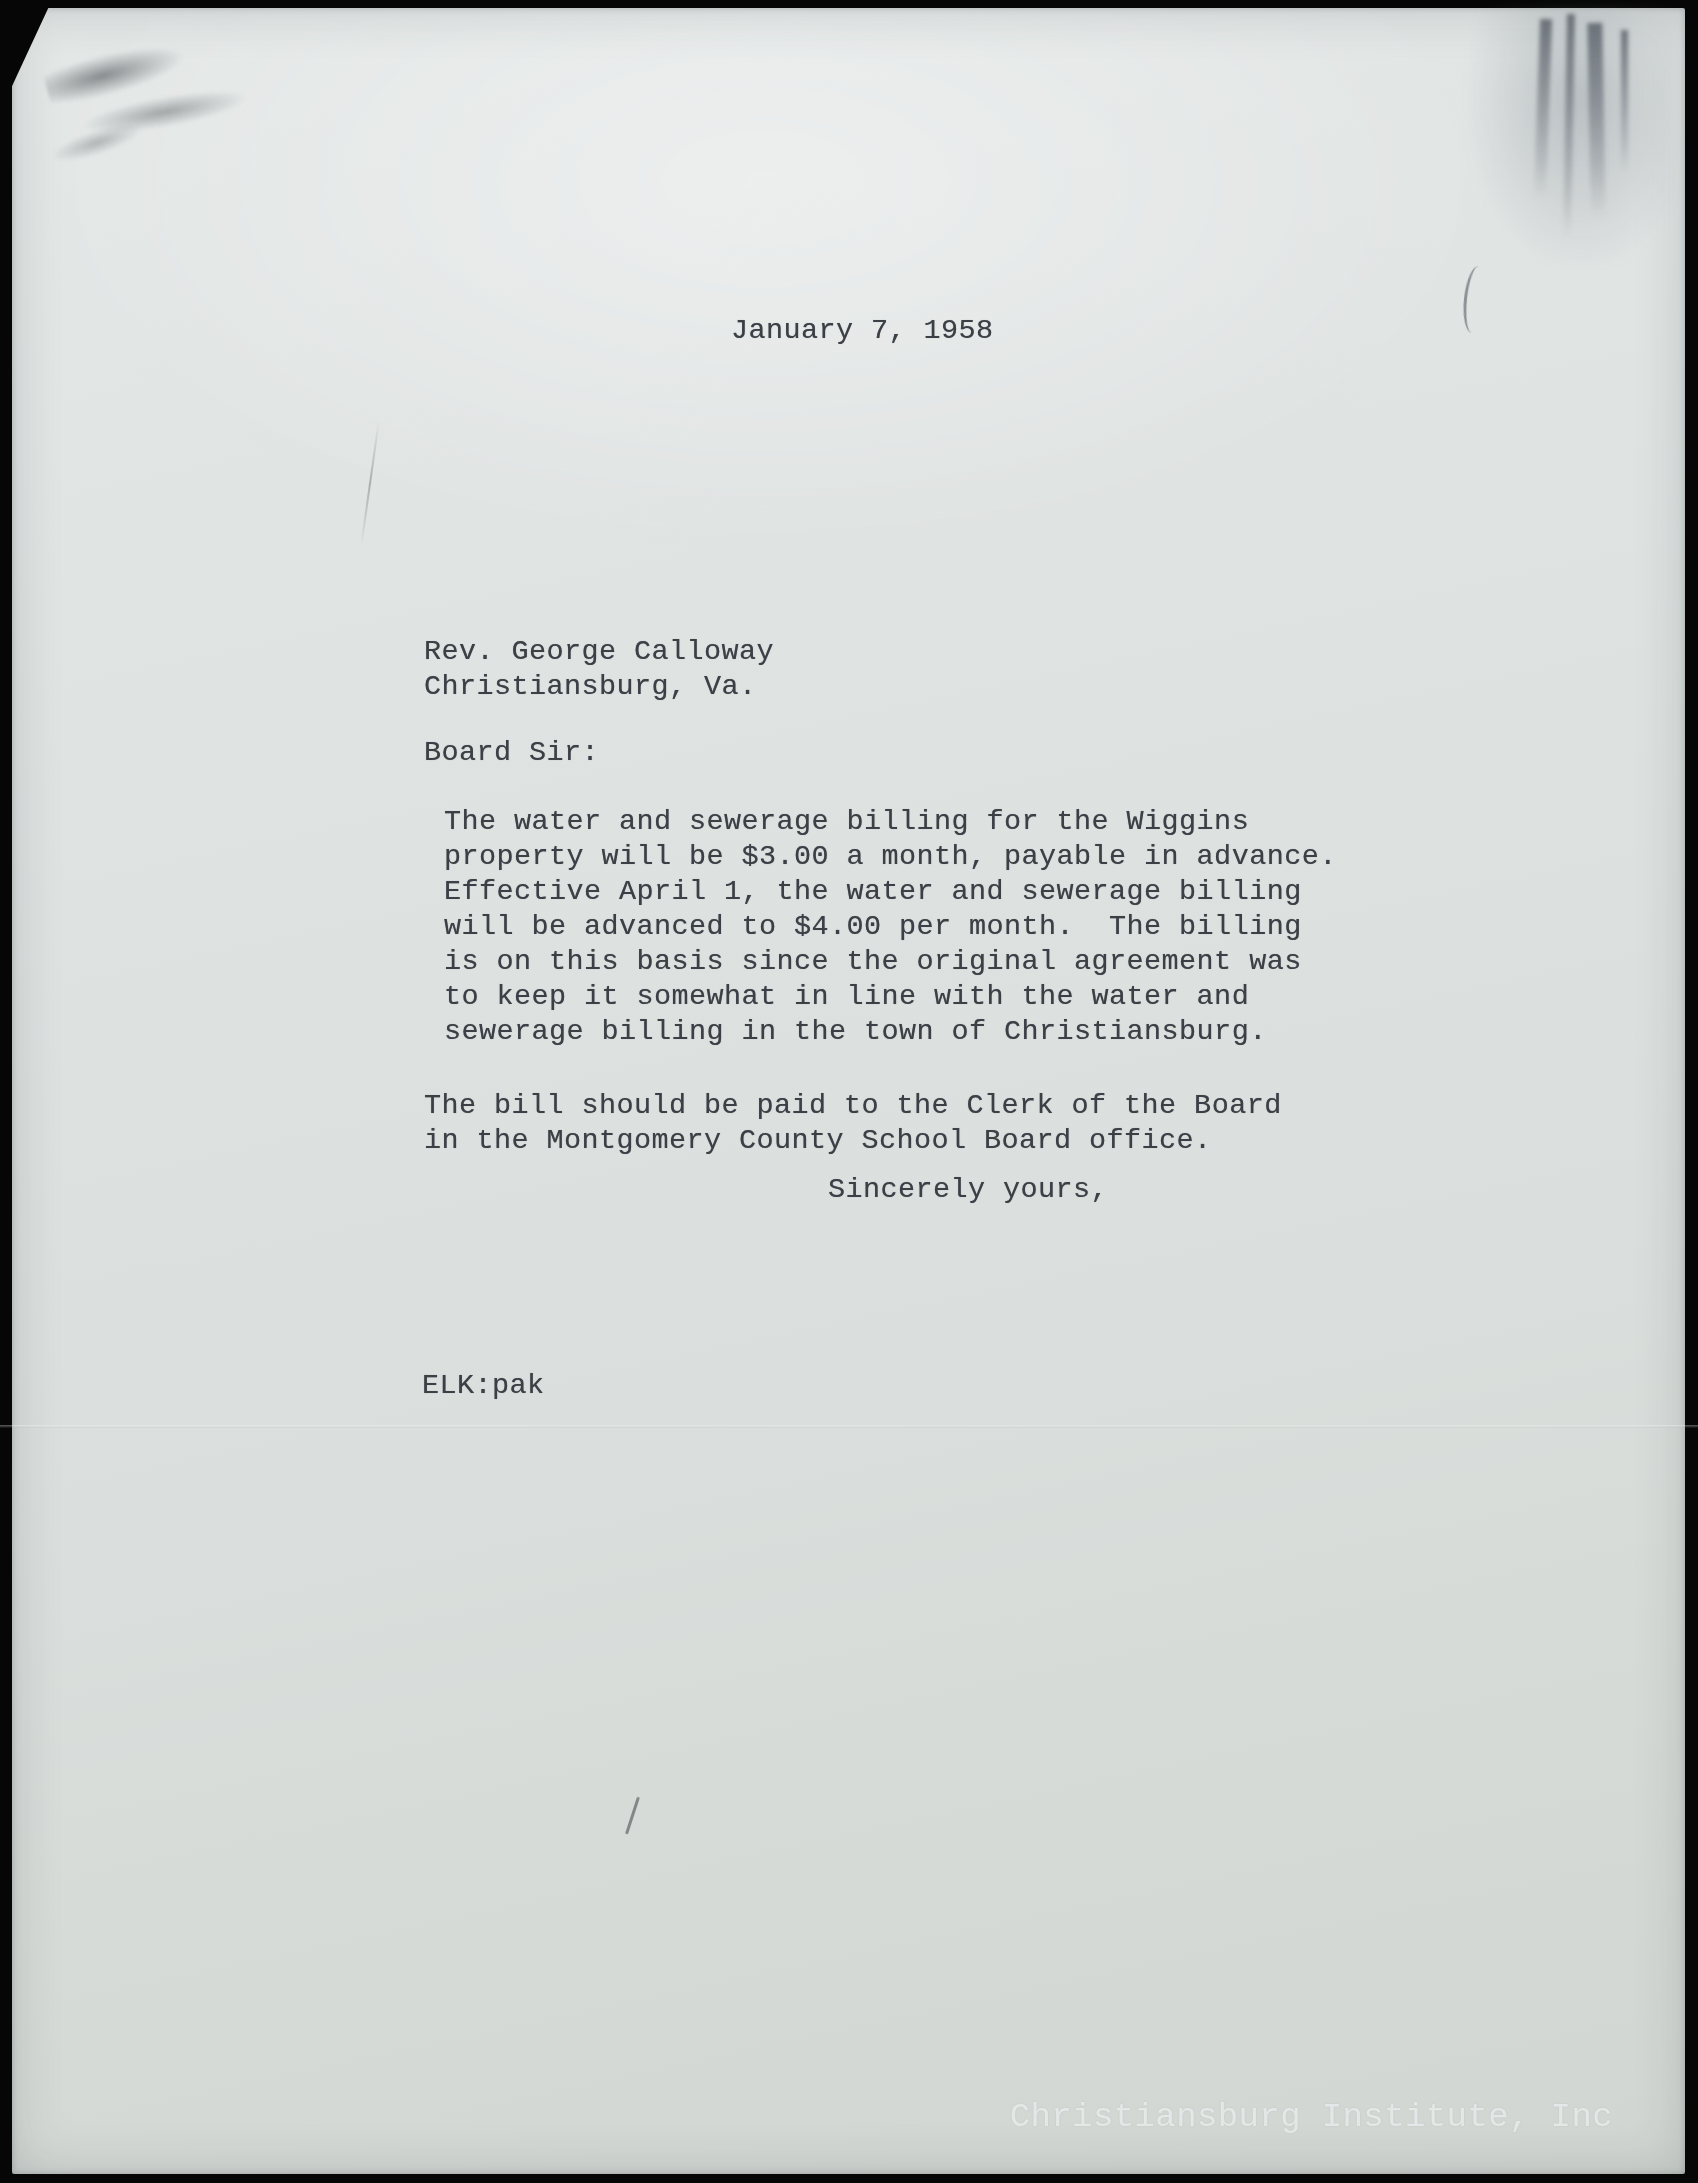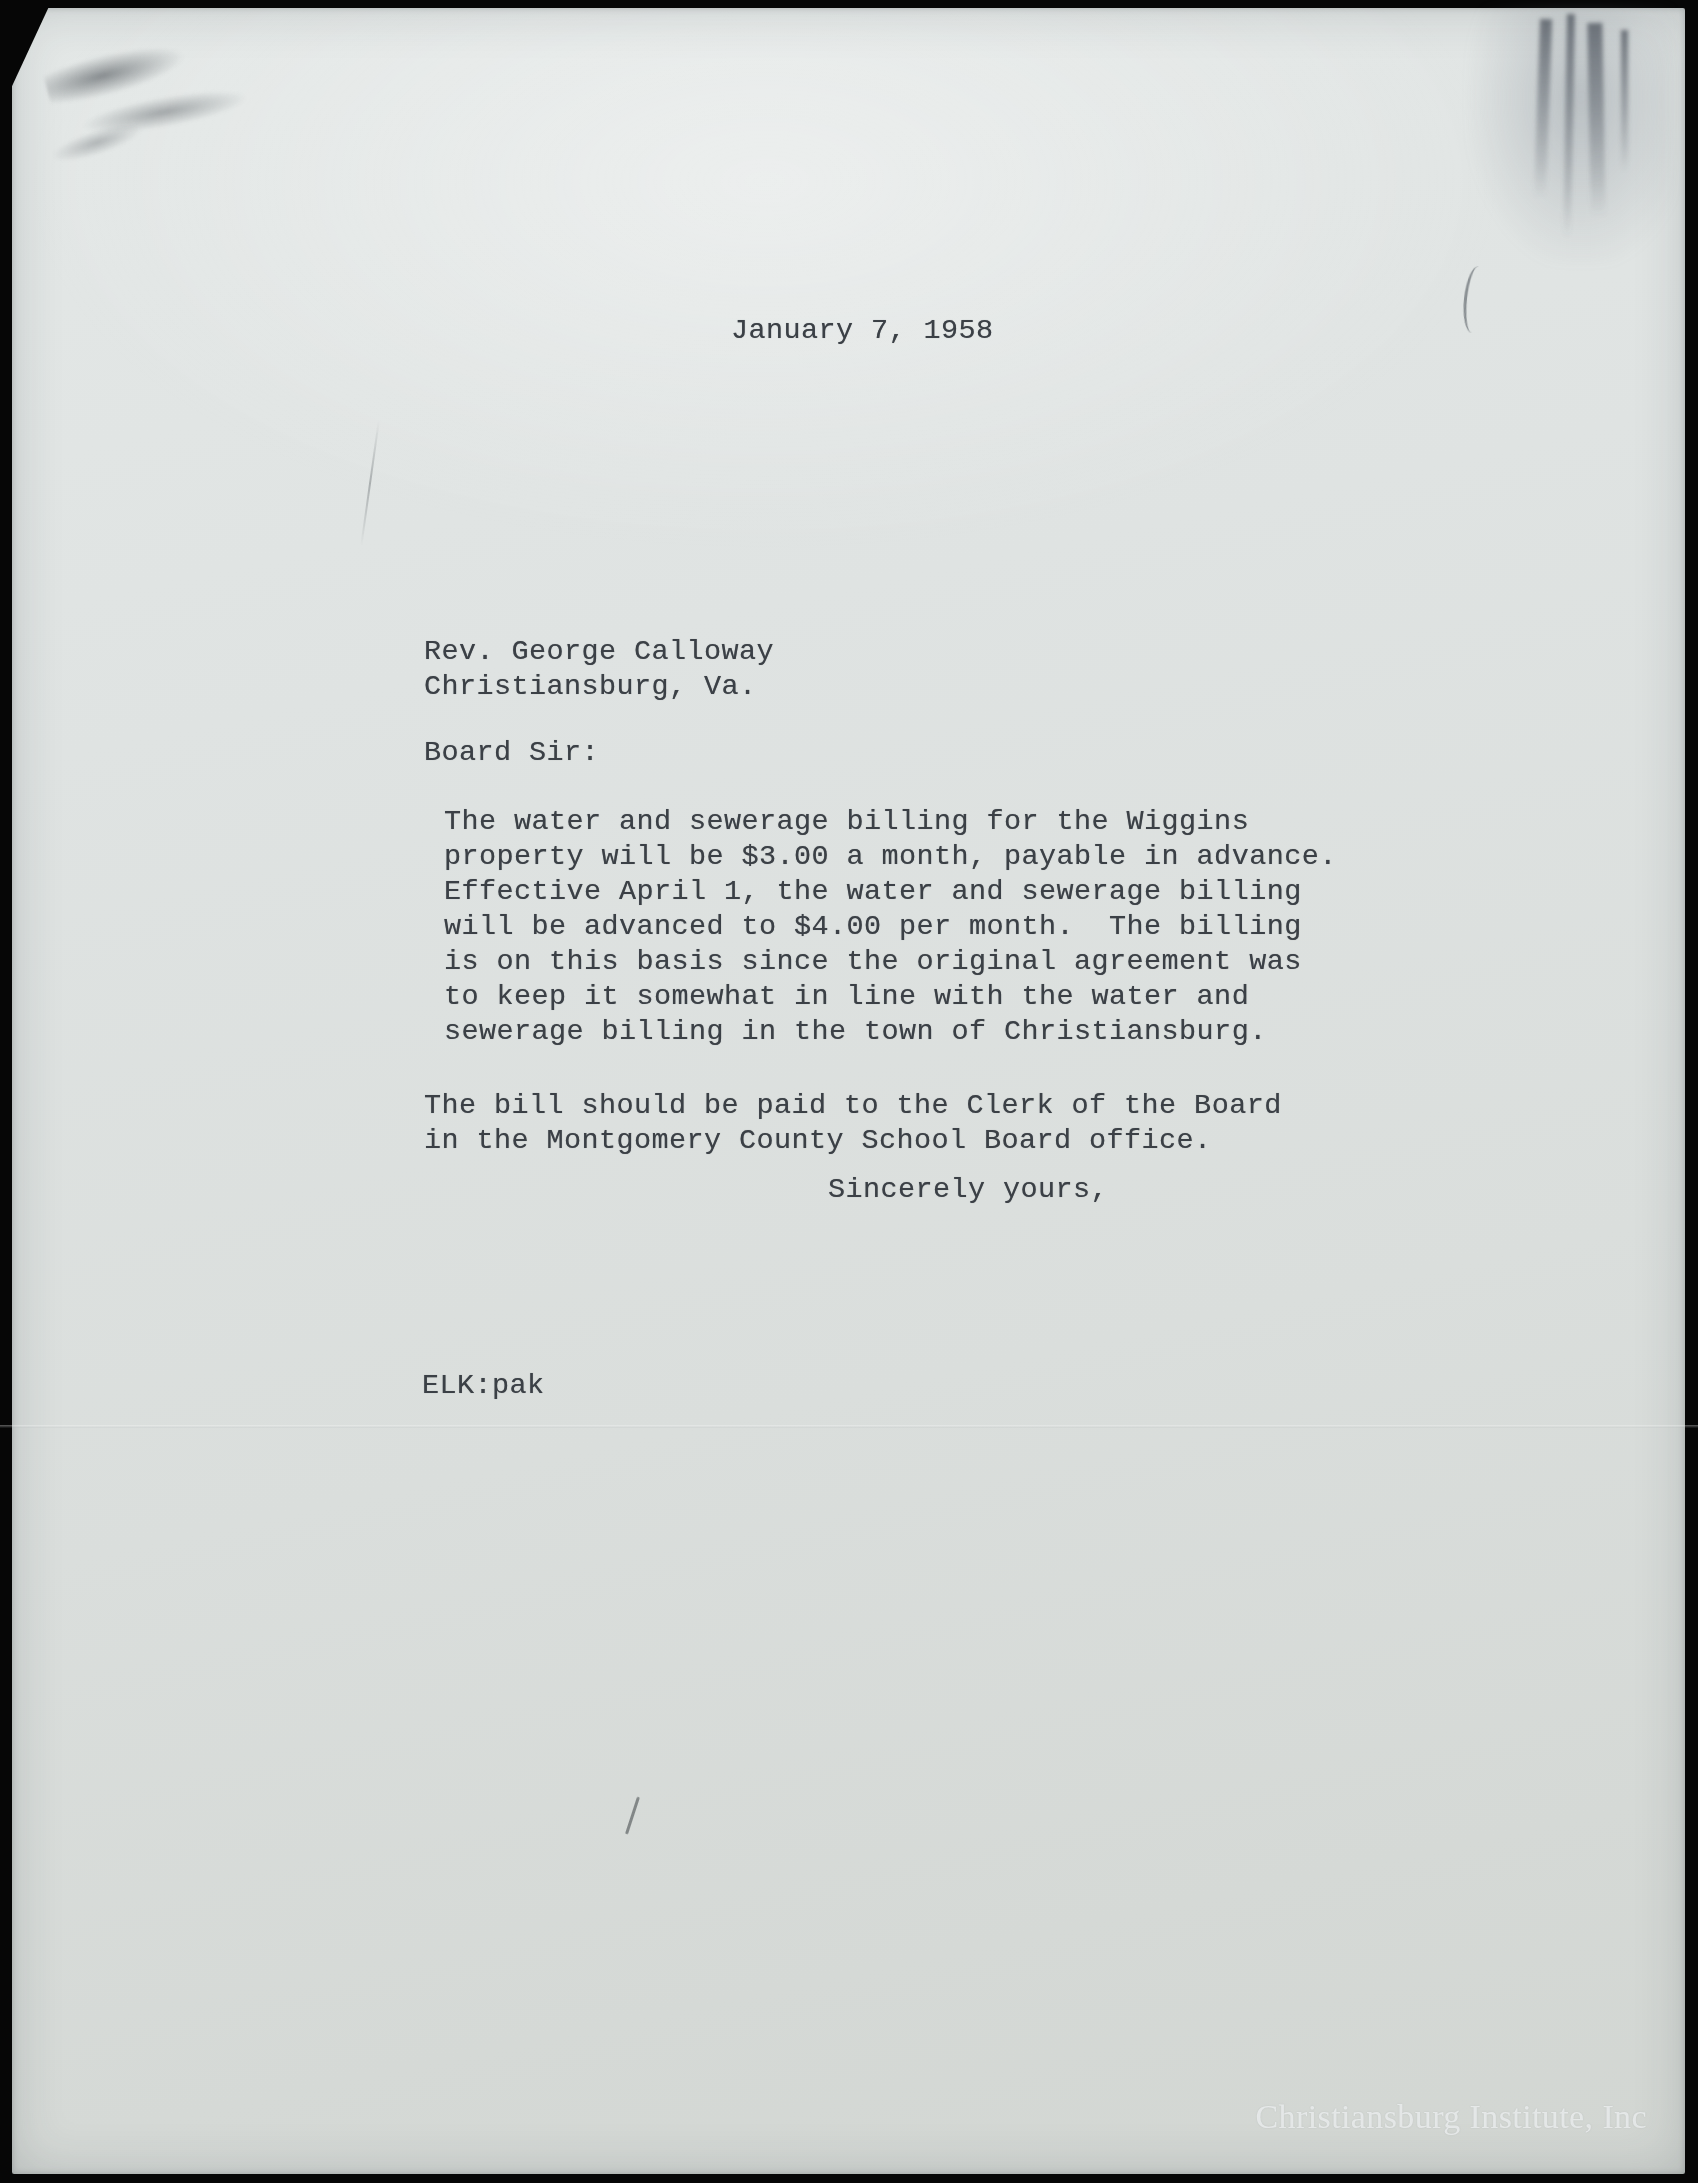--- a/index.html
+++ b/index.html
@@ -133,23 +133,23 @@
   .salutation-line  { left: 424px;  top: 735px; }
   .paragraph-1      { left: 424px;  top: 804px; margin-left: 20px; }
   .paragraph-2      { left: 424px;  top: 1088px; }
   .closing-line     { left: 828px; top: 1172px; }
   .signature-line   { left: 816px; top: 1302px; }
   .initials-line    { left: 422px;  top: 1368px; }
 
   
   .watermark {
     position: absolute;
-    right: 51px;
+    right: 85px;
     top: 2098px;
-    font-family: Liberation Serif, serif;
+    font-family: Liberation Mono, monospace;
     font-size: 34px;
     color: rgba(252,254,255,0.62);
     text-shadow: 0 0 1.5px rgba(120,128,132,0.25);
     letter-spacing: 0.4px;
   }
 </style>
 </head>
 <body>
 
 <div class="paper"></div>

